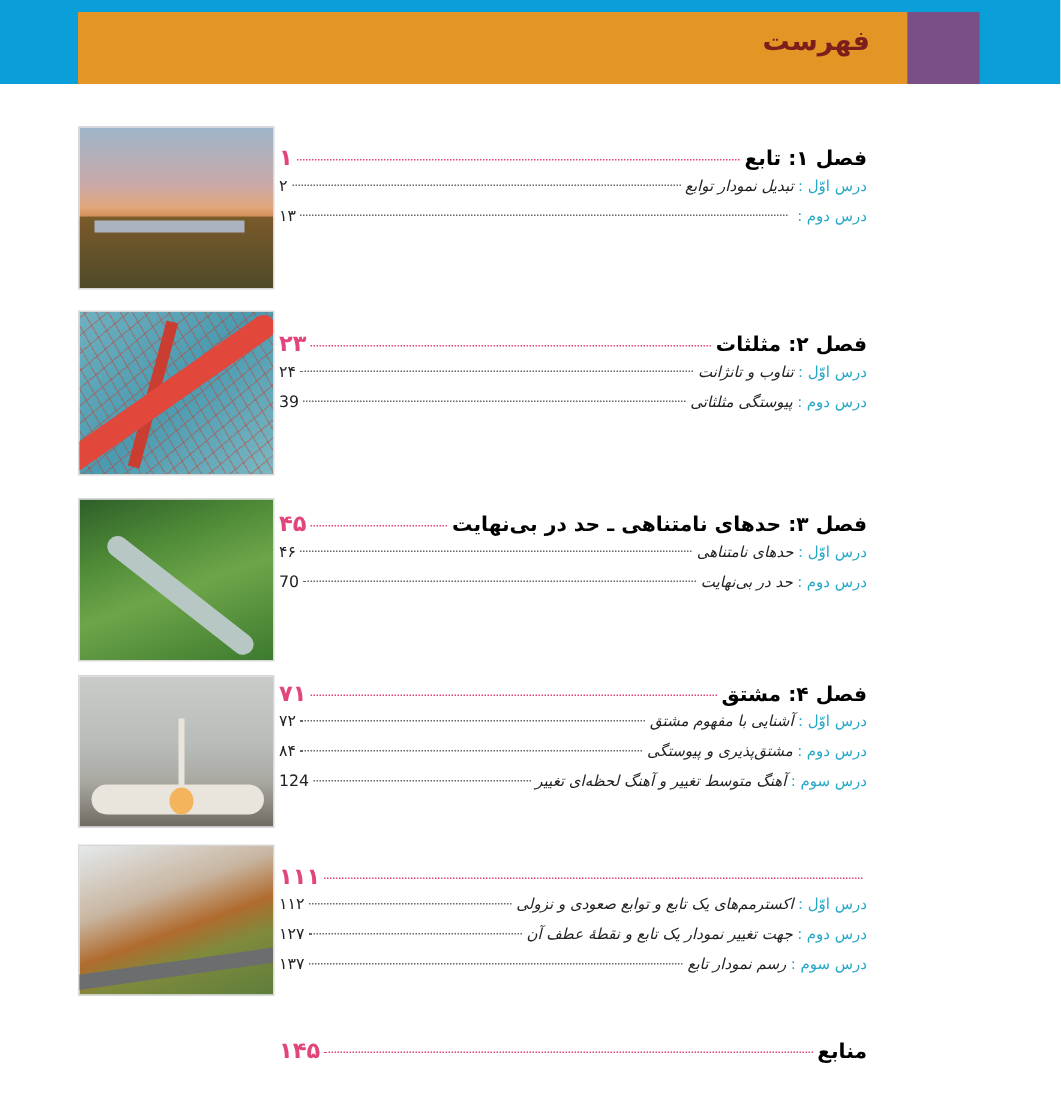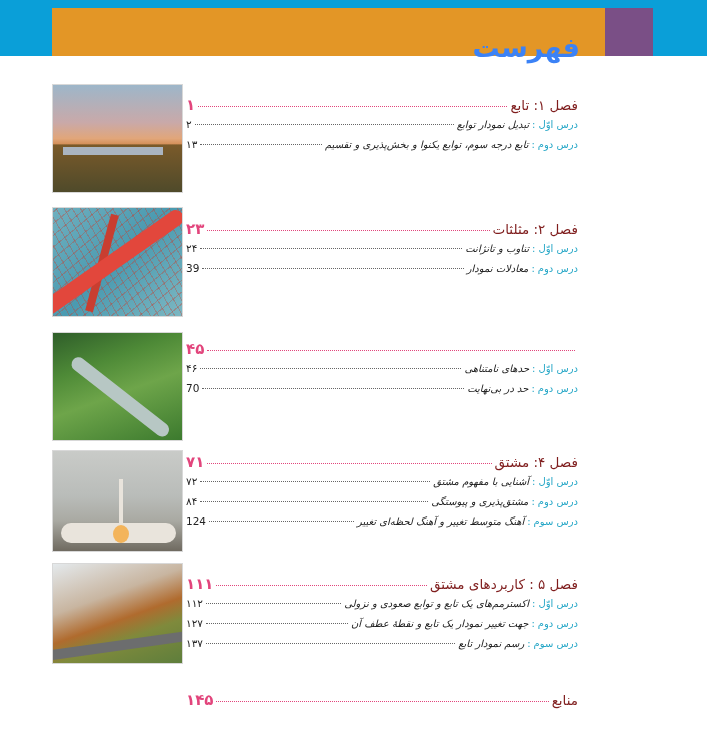--- a/index.html
+++ b/index.html
@@ -3,22 +3,22 @@
 <meta charset="utf-8">
 <style>
   * { box-sizing: border-box; margin: 0; padding: 0; }
   html, body { width: 707px; height: 729px; background: #ffffff; overflow: hidden; }
   body { position: relative; font-family: "DejaVu Sans", sans-serif; }
 
   .topbar { position: absolute; left: 0; top: 0; width: 707px; height: 56px; background: #0a9fd8; }
   .title-band { position: absolute; left: 52px; top: 8px; width: 553px; height: 48px; background: #e39626; }
   .title-accent { position: absolute; left: 605px; top: 8px; width: 48px; height: 48px; background: #7a4f86; }
   .page-title {
-    position: absolute; right: 127px; top: 28px; height: 40px; line-height: 40px;
-    color: #3b82f6; font-weight: bold; font-size: 27px; direction: rtl;
+    position: absolute; right: 127px; top: 8px; height: 40px; line-height: 40px;
+    color: #7f1d1d; font-weight: bold; font-size: 18px; direction: rtl;
   }
 
   .thumb { position: absolute; left: 52px; width: 131px; border: 1px solid #d8d8d8; }
 
   .img1 { top: 84px; height: 109px;
     background:
       linear-gradient(180deg, rgba(0,0,0,0) 0%, rgba(0,0,0,0) 55%, #7a5a2a 56%, #4f4a2a 100%),
       linear-gradient(180deg, #9db6c9 0%, #c9a9a9 35%, #e1a67a 50%, #c97c3c 60%);
   }
   .img1 .bridge { position: absolute; left: 10px; top: 62px; width: 100px; height: 8px; background: #aab4c0; }
@@ -33,21 +33,21 @@
   .img3 .river { position: absolute; left: 20px; top: 20px; width: 120px; height: 14px; background: #b7c7c4; transform: rotate(38deg); transform-origin: left; border-radius: 7px; }
   .img4 { top: 450px; height: 102px; background: linear-gradient(180deg, #c9cbc8 0%, #b9bcb9 45%, #a9a9a2 70%, #6f6a60 100%); overflow: hidden; }
   .img4 .rocket { position: absolute; left: 66px; top: 28px; width: 4px; height: 48px; background: #e9e4dc; }
   .img4 .flame { position: absolute; left: 60px; top: 74px; width: 16px; height: 18px; background: #f3b45b; border-radius: 50%; }
   .img4 .smoke { position: absolute; left: 8px; top: 72px; width: 115px; height: 20px; background: #e9e4dc; border-radius: 10px; }
   .img5 { top: 563px; height: 101px; background: linear-gradient(160deg, #e4e9ec 0%, #c8b5a0 35%, #b06b2e 55%, #7f8a3c 70%, #5e7e3c 100%); overflow: hidden; }
   .img5 .road { position: absolute; left: -10px; top: 76px; width: 160px; height: 10px; background: #6c6d6e; border-radius: 6px; transform: rotate(-8deg); }
 
   .toc { position: absolute; left: 186px; width: 392px; direction: rtl; }
   .chapter-row { display: flex; align-items: baseline; height: 22px; }
-  .chapter-title { color: #7f1d1d; font-weight: normal; font-size: 13.5px; white-space: nowrap; }
+  .chapter-title { color: #000000; font-weight: bold; font-size: 13.5px; white-space: nowrap; }
   .dots-pink { flex: 1; border-bottom: 1.5px dotted #e2457c; margin: 0 3px; transform: translateY(-3px); }
   .chapter-page { color: #e2457c; font-weight: bold; font-size: 15px; white-space: nowrap; }
 
   .lesson-row { display: flex; align-items: baseline; height: 20px; font-size: 10px; }
   .lesson-label { color: #26a7c7; white-space: nowrap; }
   .lesson-sep { color: #26a7c7; margin: 0 3px; }
   .lesson-title { color: #222222; white-space: nowrap; font-style: italic; }
   .dots-dark { flex: 1; border-bottom: 1.5px dotted #666; margin: 0 3px; transform: translateY(-3px); }
   .lesson-page { color: #222222; white-space: nowrap; font-size: 10.5px; }
 
@@ -95,21 +95,20 @@
   <div class="lesson-row">
     <span class="lesson-label">درس اوّل</span>
     <span class="lesson-sep">:</span>
     <span class="lesson-title">تبدیل نمودار توابع</span>
     <span class="dots-dark"></span>
     <span class="lesson-page">۲</span>
   </div>
   <div class="lesson-row">
     <span class="lesson-label">درس دوم</span>
     <span class="lesson-sep">:</span>
-    <span class="lesson-title">تابع درجه سوم، توابع یکنوا و بخش‌پذیری و تقسیم</span>
     <span class="dots-dark"></span>
     <span class="lesson-page">۱۳</span>
   </div>
 </div>
 
 <div class="toc sec2">
   <div class="chapter-row">
     <span class="chapter-title">فصل ۲: مثلثات</span>
     <span class="dots-pink"></span>
     <span class="chapter-page">۲۳</span>
@@ -117,28 +116,29 @@
   <div class="lesson-row">
     <span class="lesson-label">درس اوّل</span>
     <span class="lesson-sep">:</span>
     <span class="lesson-title">تناوب و تانژانت</span>
     <span class="dots-dark"></span>
     <span class="lesson-page">۲۴</span>
   </div>
   <div class="lesson-row">
     <span class="lesson-label">درس دوم</span>
     <span class="lesson-sep">:</span>
-    <span class="lesson-title">معادلات نمودار</span>
+    <span class="lesson-title">پیوستگی مثلثاتی</span>
     <span class="dots-dark"></span>
     <span class="lesson-page">39</span>
   </div>
 </div>
 
 <div class="toc sec3">
   <div class="chapter-row">
+    <span class="chapter-title">فصل ۳: حدهای نامتناهی ـ حد در بی‌نهایت</span>
     <span class="dots-pink"></span>
     <span class="chapter-page">۴۵</span>
   </div>
   <div class="lesson-row">
     <span class="lesson-label">درس اوّل</span>
     <span class="lesson-sep">:</span>
     <span class="lesson-title">حدهای نامتناهی</span>
     <span class="dots-dark"></span>
     <span class="lesson-page">۴۶</span>
   </div>
@@ -175,21 +175,20 @@
     <span class="lesson-label">درس سوم</span>
     <span class="lesson-sep">:</span>
     <span class="lesson-title">آهنگ متوسط تغییر و آهنگ لحظه‌ای تغییر</span>
     <span class="dots-dark"></span>
     <span class="lesson-page">124</span>
   </div>
 </div>
 
 <div class="toc sec5">
   <div class="chapter-row">
-    <span class="chapter-title">فصل ۵ : کاربردهای مشتق</span>
     <span class="dots-pink"></span>
     <span class="chapter-page">۱۱۱</span>
   </div>
   <div class="lesson-row">
     <span class="lesson-label">درس اوّل</span>
     <span class="lesson-sep">:</span>
     <span class="lesson-title">اکسترمم‌های یک تابع و توابع صعودی و نزولی</span>
     <span class="dots-dark"></span>
     <span class="lesson-page">۱۱۲</span>
   </div>

